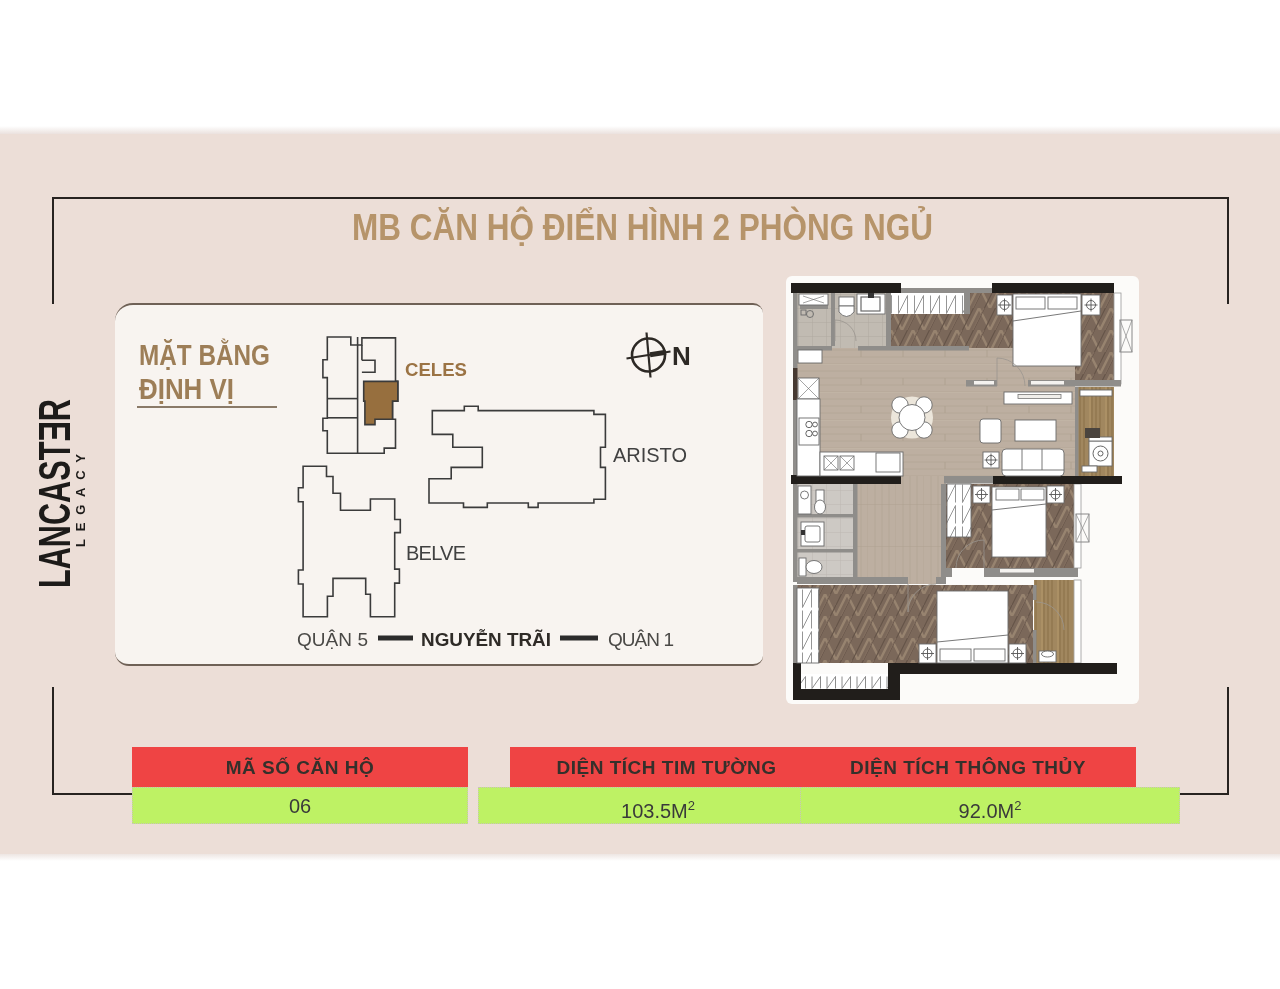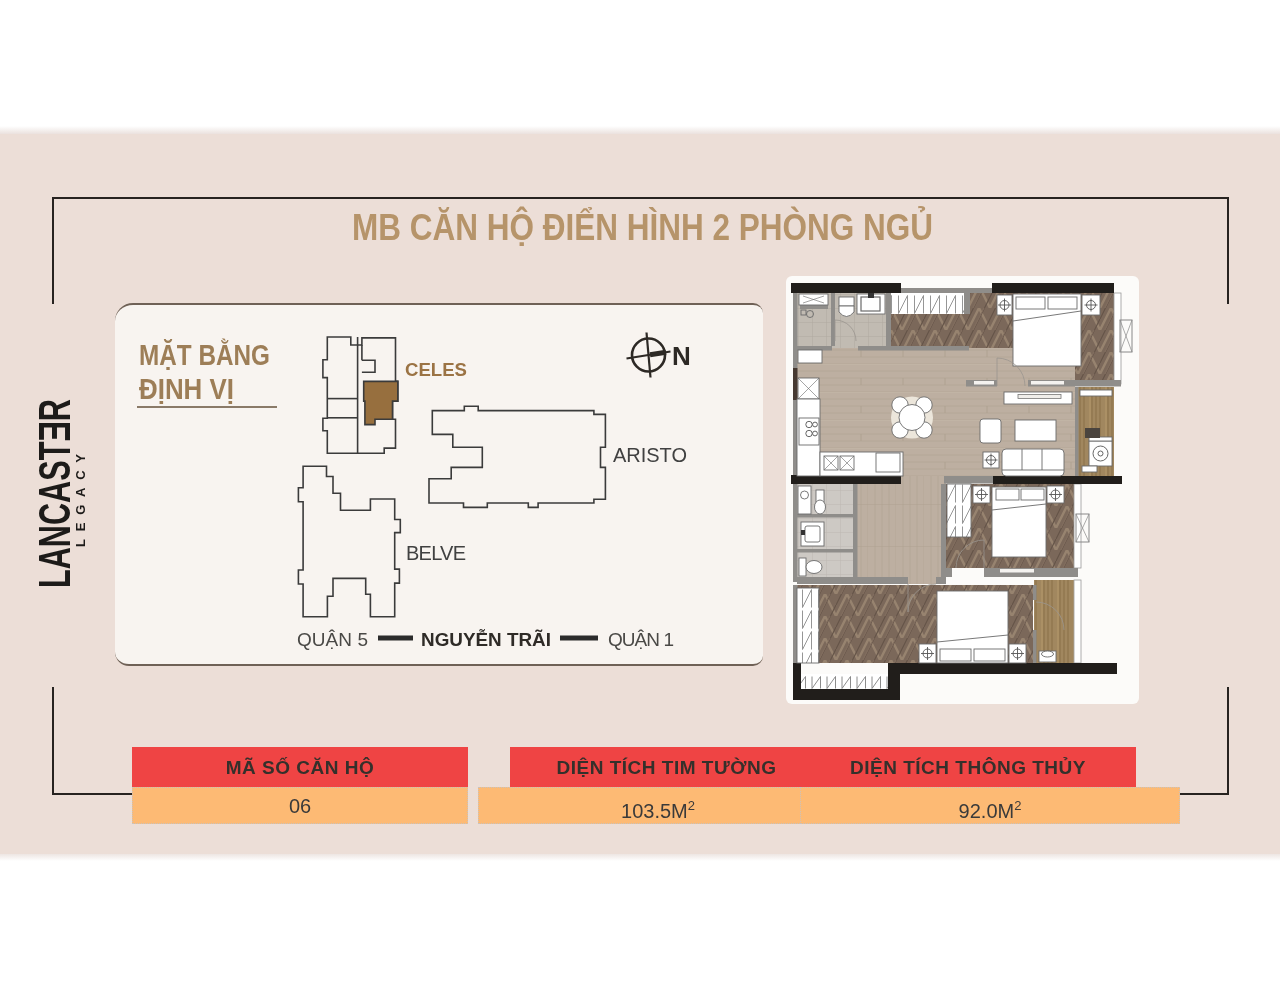--- a/index.html
+++ b/index.html
@@ -5,21 +5,21 @@
   html,body{margin:0;padding:0;}
   body{width:1280px;height:989px;position:relative;background:#ffffff;font-family:"Liberation Sans",sans-serif;overflow:hidden;}
   .abs{position:absolute;}
   #pinkband{left:0;top:134px;width:1280px;height:720px;background:#ecded7;}
   #shadtop{left:0;top:126px;width:1280px;height:8px;background:linear-gradient(to bottom,rgba(255,255,255,0),rgba(196,170,160,0.35));}
   #shadbot{left:0;top:854px;width:1280px;height:7px;background:linear-gradient(to bottom,rgba(196,170,160,0.30),rgba(255,255,255,0));}
   .frameline{background:#272320;}
   #mapcard{left:115px;top:303px;width:648px;height:363px;background:#f8f4f0;border-top:2px solid #6f6156;border-bottom:2px solid #6f6156;border-radius:18px 10px 10px 14px;box-sizing:border-box;}
   #plancard{left:786px;top:276px;width:353px;height:428px;background:#fcfbf9;border-radius:6px;}
   .th{top:747px;height:40px;background:#ef4444;color:#35302b;font-weight:bold;font-size:19px;letter-spacing:0.5px;text-align:center;line-height:42px;}
-  .td{top:787px;height:37px;background:#fdba74;border:1px dotted #c9c2bc;box-sizing:border-box;color:#3a3a3a;font-size:20px;text-align:center;line-height:36px;}
+  .td{top:787px;height:37px;background:#bef264;border:1px dotted #c9c2bc;box-sizing:border-box;color:#3a3a3a;font-size:20px;text-align:center;line-height:36px;}
   sup{font-size:13px;}
 </style>
 </head>
 <body>
   <div class="abs" id="pinkband"></div>
   <div class="abs" id="shadtop"></div>
   <div class="abs" id="shadbot"></div>
 
   <div class="abs frameline" style="left:52px;top:197px;width:1177px;height:2px;"></div>
   <div class="abs frameline" style="left:52px;top:197px;width:2px;height:107px;"></div>

